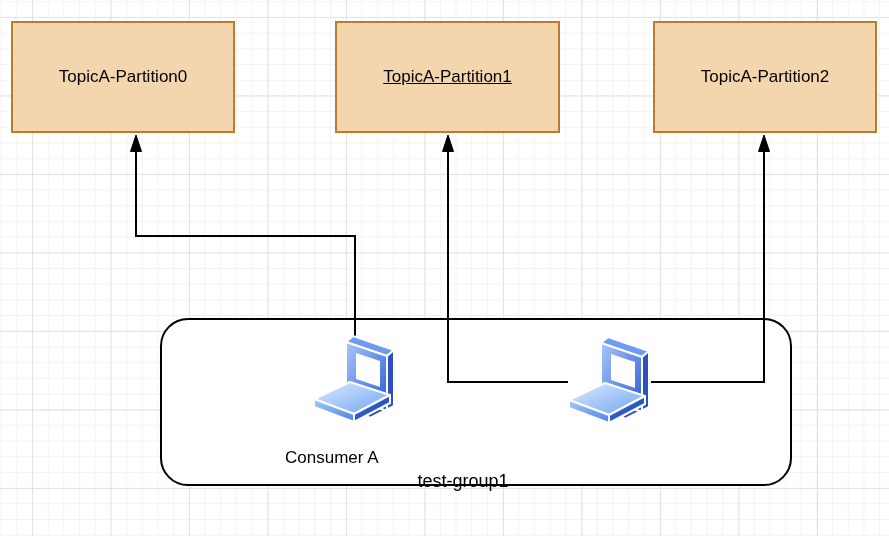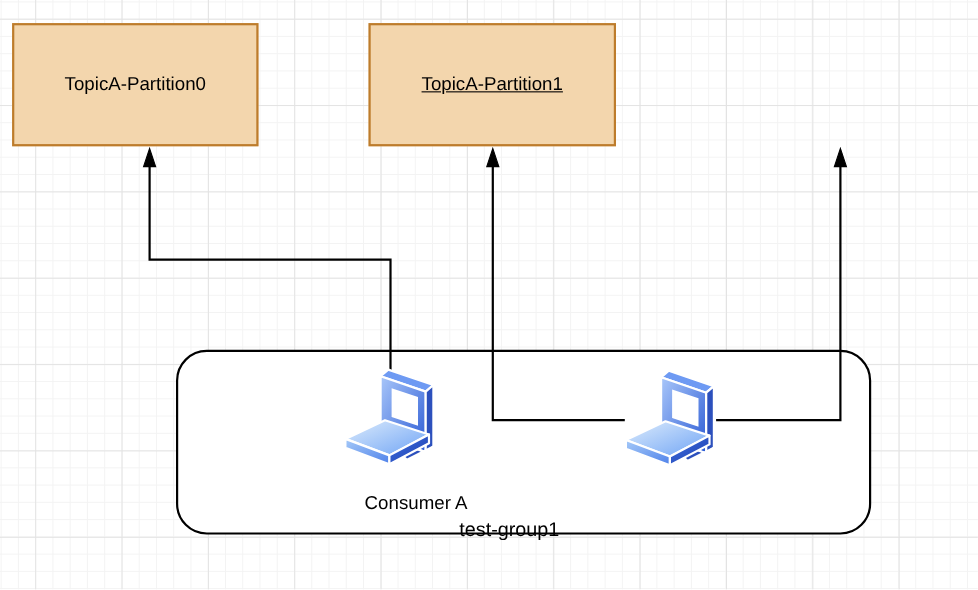--- a/index.html
+++ b/index.html
@@ -74,21 +74,21 @@
     position: absolute;
     width: 84px; height: 96px;
     z-index: 3;
   }
   .laptop.a { left: 312px; top: 333px; }
   .laptop.b { left: 567px; top: 334px; }
 
   .consumer-label {
     position: absolute;
     top: 448px; width: 140px;
-    text-align: right;
+    text-align: left;
     font-size: 17px; color: var(--label-color);
     z-index: 4;
   }
   .consumer-label.a { left: 285px; }
   .consumer-label.b { left: 541px; }
 
   .defs-holder { position: absolute; width: 0; height: 0; }
 </style>
 </head>
 <body>
@@ -127,20 +127,23 @@
       </symbol>
     </defs>
   </svg>
 
   <div class="partition p0">
     <span>TopicA-Partition0</span>
   </div>
   <div class="partition p1">
     <span>TopicA-Partition1</span>
   </div>
+  <div class="partition p2">
+    <span>TopicA-Partition2</span>
+  </div>
 
   <div class="group-box"></div>
 
   <svg class="connectors" viewBox="0 0 889 536">
     <g>
       <path d="M 355 340 L 355 236 L 136 236 L 136 151"></path>
       <polygon points="136,135 130.5,151.5 141.5,151.5"></polygon>
     </g>
     <g>
       <path d="M 568 382 L 448 382 L 448 151"></path>

